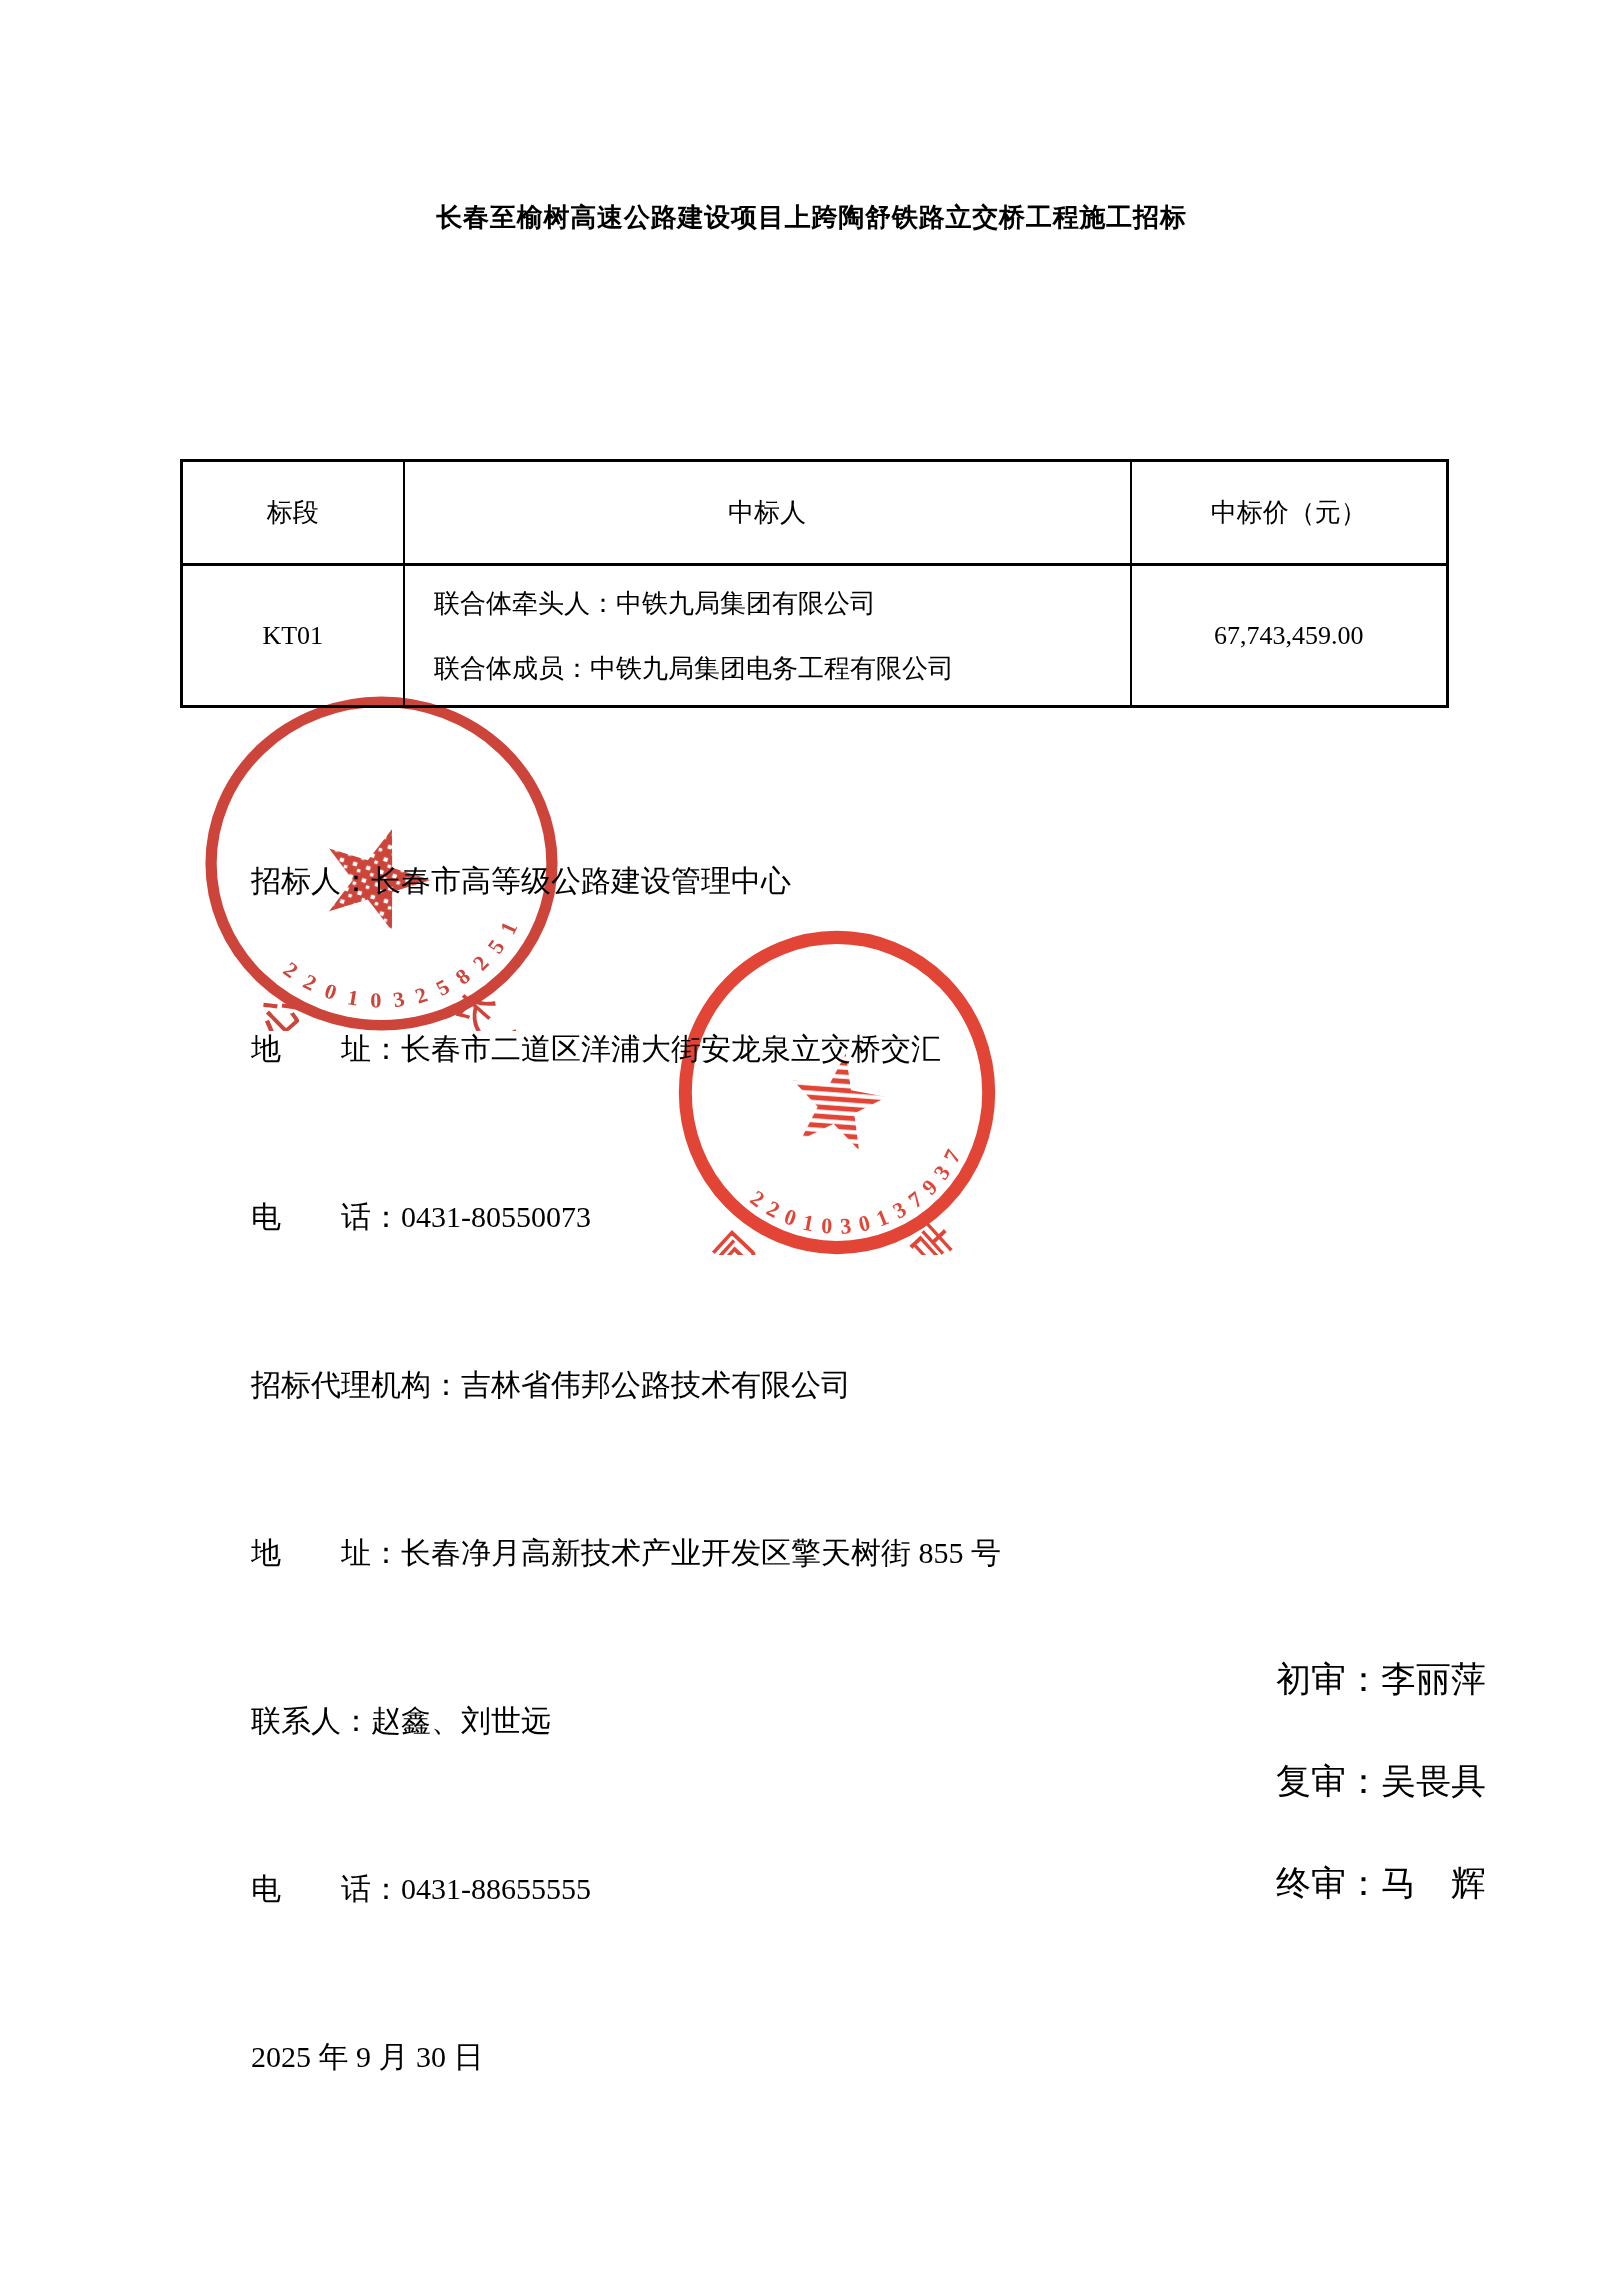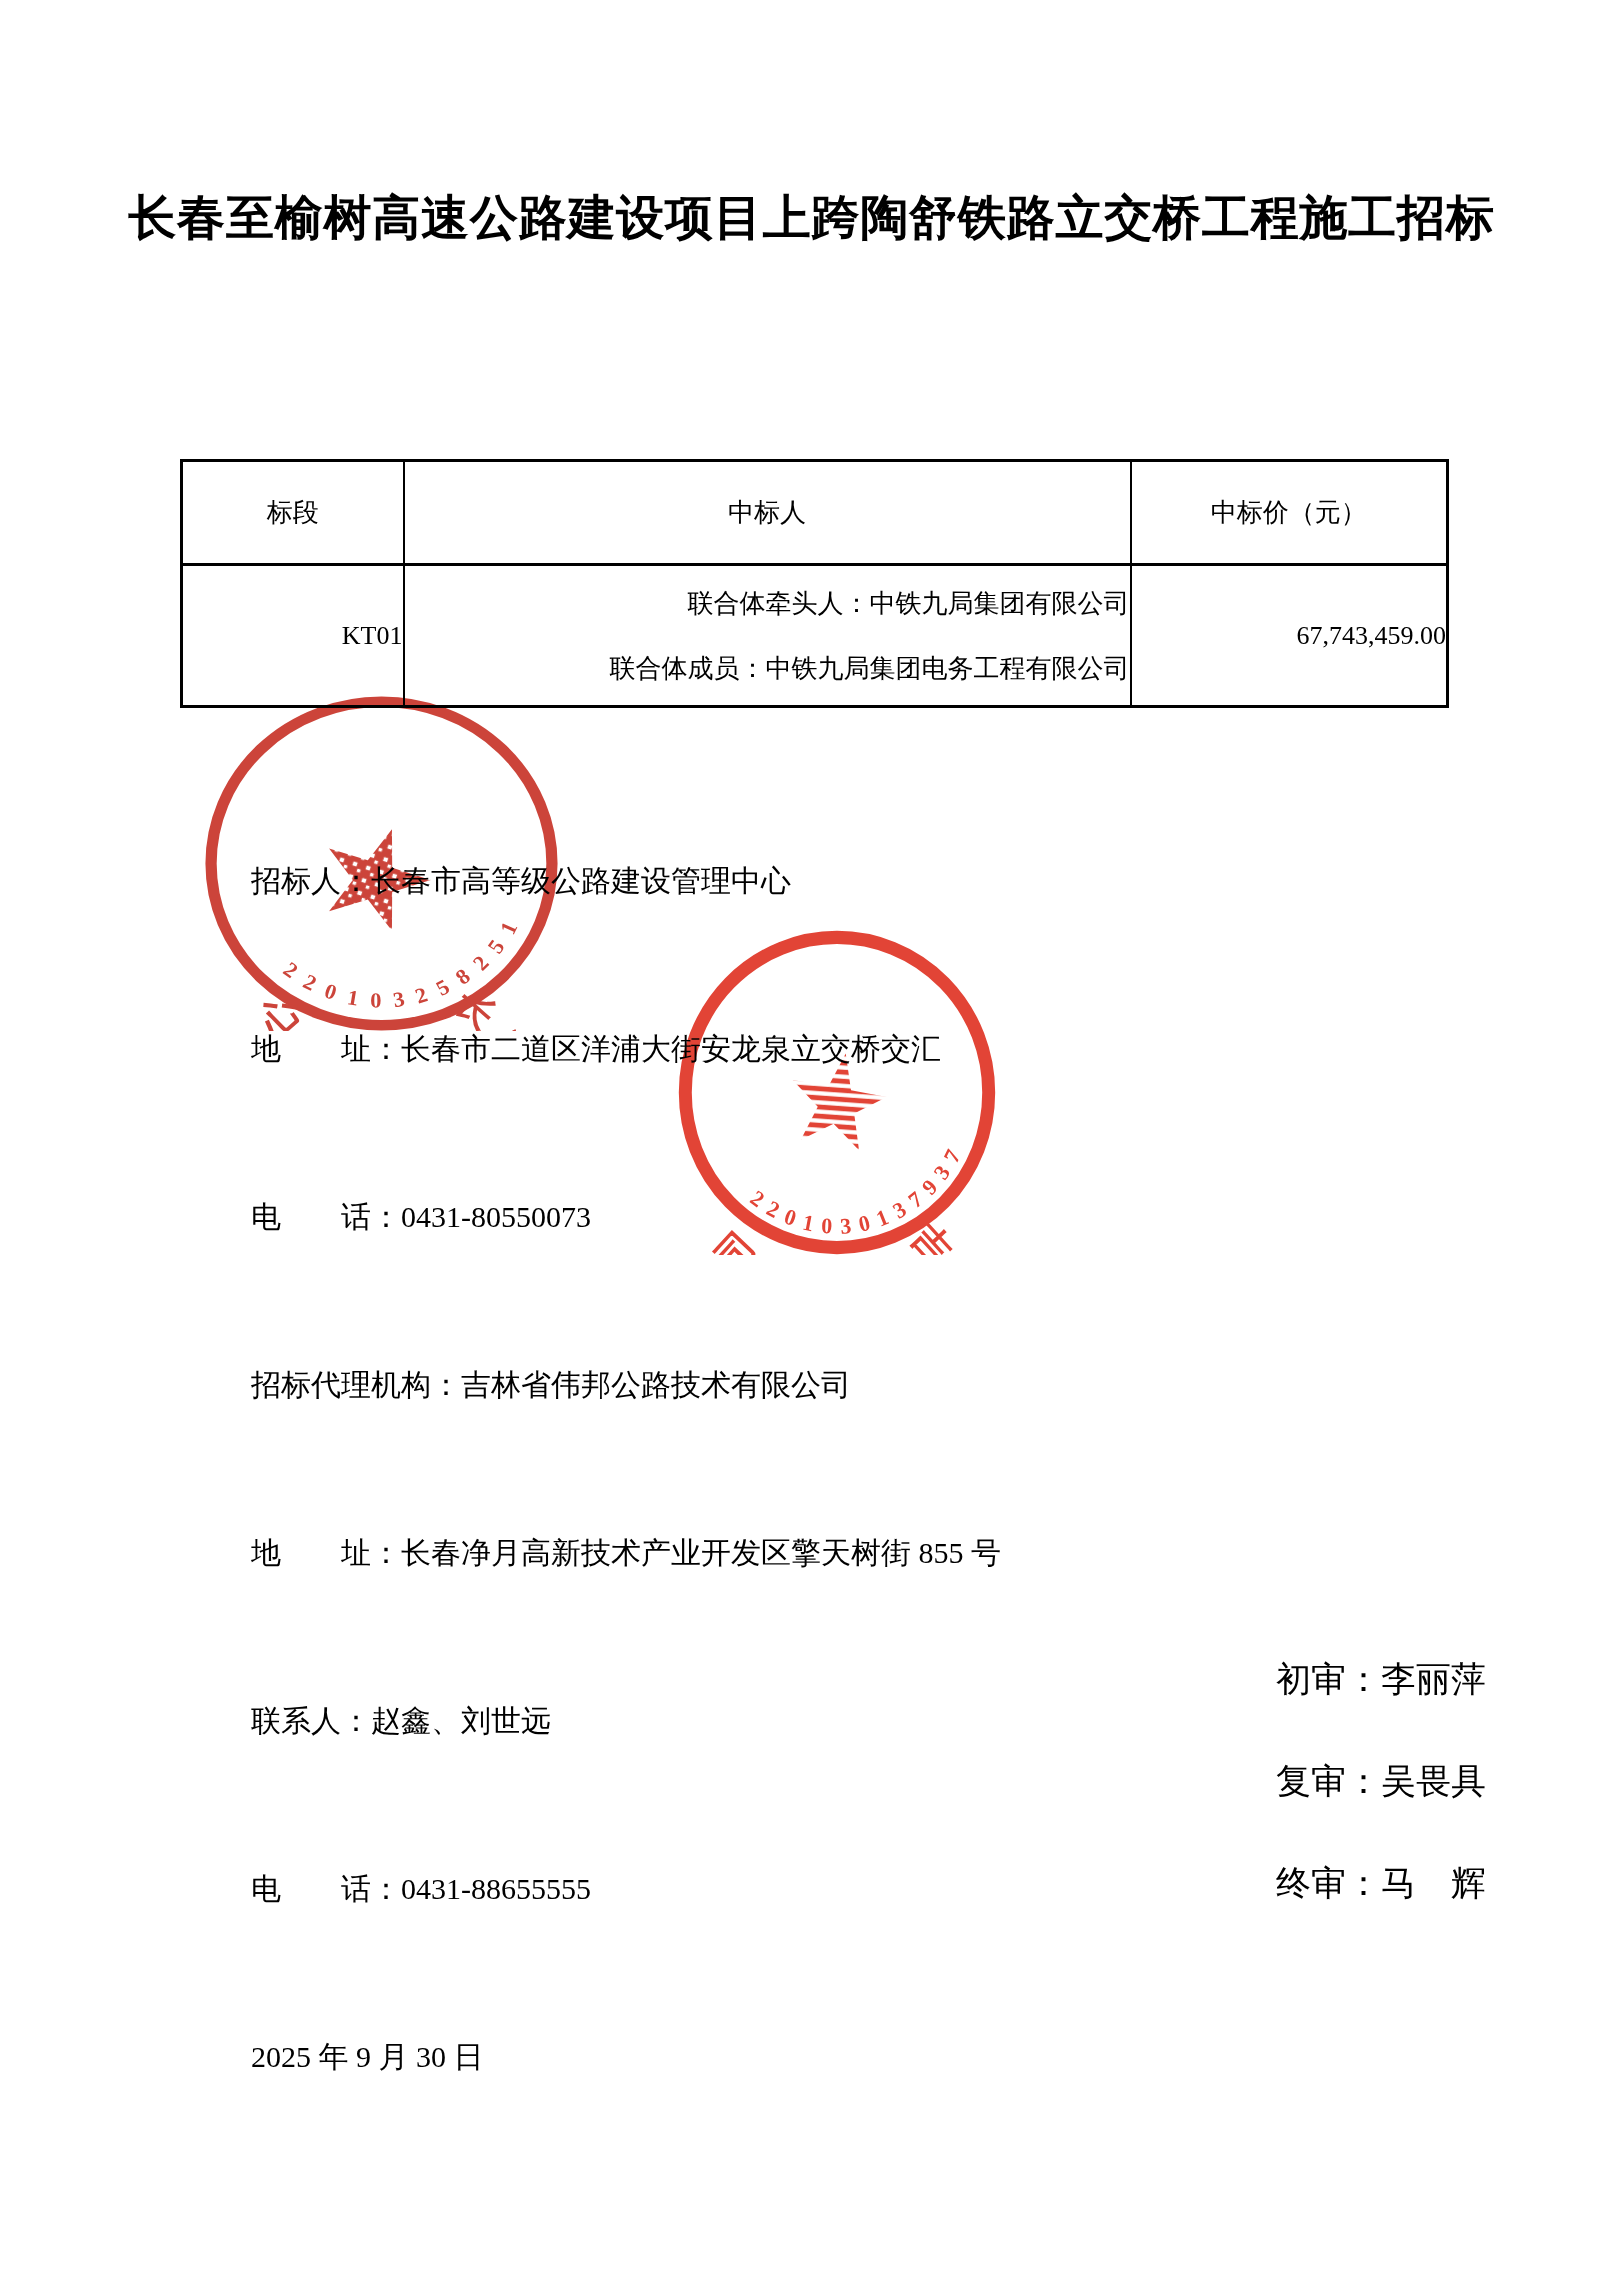--- a/index.html
+++ b/index.html
@@ -10,21 +10,21 @@
     background:#ffffff;
     color:#000;
     font-family:"Liberation Serif","DejaVu Serif",serif;
     overflow:hidden;
   }
   .doc-title{
     position:absolute;left:0;top:193px;width:100%;
     text-align:center;
     font-family:"Liberation Sans","DejaVu Sans",sans-serif;
     font-weight:700;
-    font-size:48px;line-height:49px;
+    font-size:26px;line-height:49px;
     letter-spacing:0.8px;
   }
   .intro{
     position:absolute;left:172px;top:337px;width:1302px;
     font-size:30px;line-height:58px;
     text-align:justify;
     text-indent:70px;
     margin:0;
   }
   table.result-table{
@@ -38,21 +38,21 @@
     border:2.5px solid #000;
     padding:0;
     font-weight:normal;
     vertical-align:middle;
   }
   table.result-table thead th{
     height:101px;
     text-align:center;
     border-bottom:3.3px solid #000;
   }
-  table.result-table tbody td{height:139px;text-align:right;}
+  table.result-table tbody td{height:139px;}
   .cell-section,.cell-price{text-align:center;}
   .cell-winner{padding-left:29.5px !important;}
   .cell-winner div{line-height:65px;}
   .contact{
     position:absolute;left:251px;top:741px;
     font-size:30px;line-height:56px;
     white-space:pre;
   }
   .reviewers{
     position:absolute;top:1595px;right:137px;

